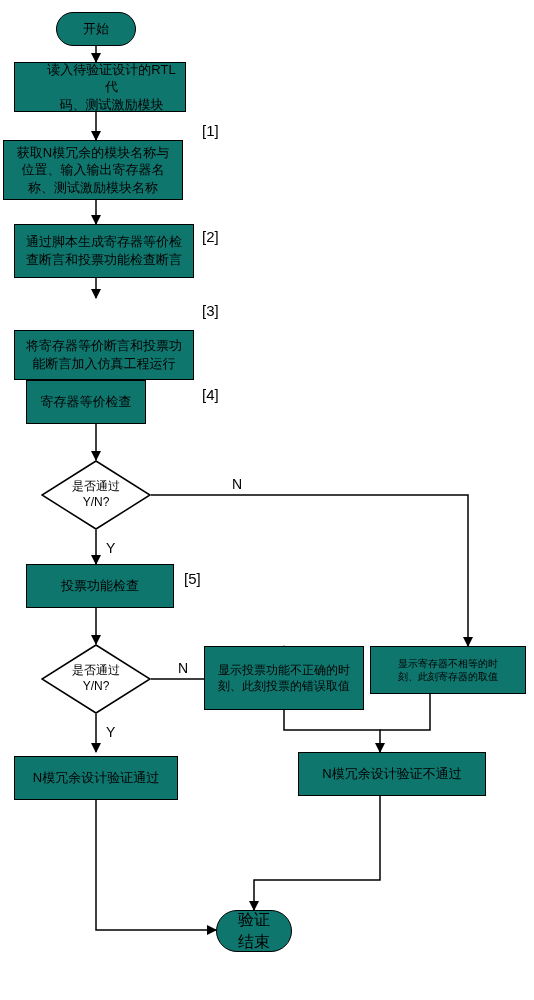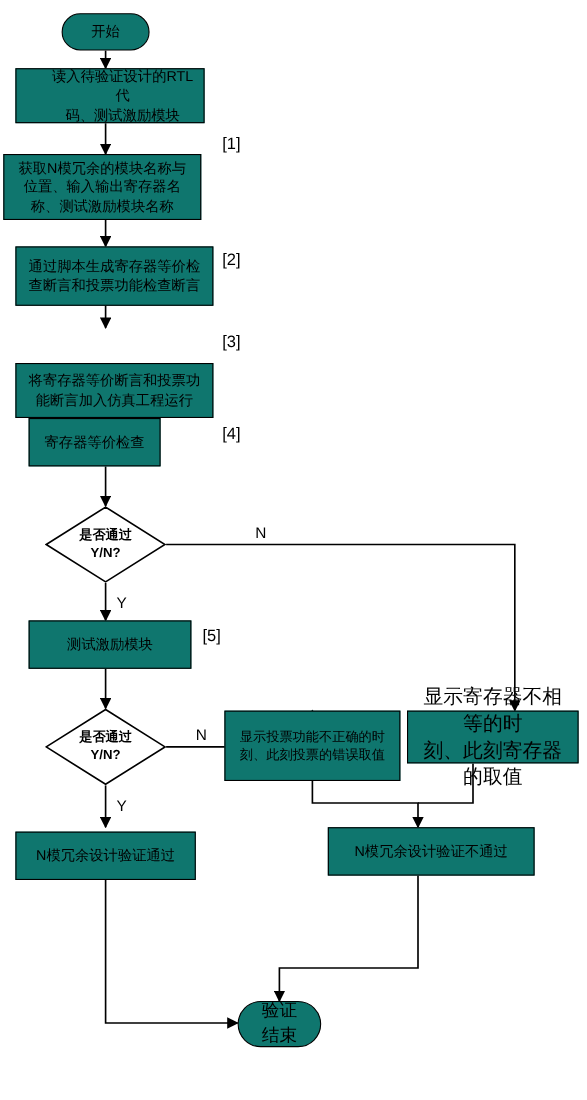--- a/index.html
+++ b/index.html
@@ -34,21 +34,20 @@
       align-items: center;
       justify-content: center;
     }
     .diamond svg { position: absolute; top: 0; left: 0; }
     .diamond-text {
       position: relative;
       z-index: 1;
       text-align: center;
       font-size: 12px;
       line-height: 1.3;
-      font-weight: bold;
     }
     .label {
       position: absolute;
       font-size: 15px;
       background: none;
       border: none;
       padding: 0;
     }
     .yn {
       position: absolute;
@@ -118,37 +117,37 @@
 <div class="diamond" style="left:41px; top:460px;">
   <svg width="110" height="70">
       <polygon points="55,1 109,35 55,69 1,35" fill="#fff" stroke="#000" stroke-width="1.5"></polygon>
     </svg>
   <div class="diamond-text" style="white-space:pre-line;">是否通过
 Y/N?</div>
 </div>
 <div class="yn" style="left:106px; top:540px;">Y</div>
 <div class="yn" style="left:232px; top:476px;">N</div>
 
-<div class="node" style="left:26px; top:564px; width:148px; height:44px;">测试激励模块</div>
+<div class="node" style="left:26px; top:564px; width:148px; height:44px;">投票功能检查</div>
 <div class="label" style="left:184px; top:570px;">[5]</div>
 
 <div class="diamond" style="left:41px; top:644px;">
   <svg width="110" height="70">
       <polygon points="55,1 109,35 55,69 1,35" fill="#fff" stroke="#000" stroke-width="1.5"></polygon>
     </svg>
   <div class="diamond-text" style="white-space:pre-line;">是否通过
 Y/N?</div>
 </div>
 <div class="yn" style="left:106px; top:724px;">Y</div>
 <div class="yn" style="left:178px; top:660px;">N</div>
 
 <div class="node" style="left:14px; top:756px; width:164px; height:44px;">N模冗余设计验证通过</div>
 
 <div class="node" style="left:204px; top:646px; width:160px; height:64px; white-space:pre-line; font-size:12px;">显示投票功能不正确的时
 刻、此刻投票的错误取值</div>
 
-<div class="node" style="left:370px; top:646px; width:156px; height:48px; white-space:pre-line; font-size:18px;">显示寄存器不相等的时
+<div class="node" style="left:370px; top:646px; width:156px; height:48px; white-space:pre-line; font-size:10px;">显示寄存器不相等的时
 刻、此刻寄存器的取值</div>
 
 <div class="node" style="left:298px; top:752px; width:188px; height:44px;">N模冗余设计验证不通过</div>
 
 <div class="node terminator" style="left:216px; top:910px; width:76px; height:42px; white-space:pre-line; font-size:16px;">验证
 结束</div>
 
 </body></html>

